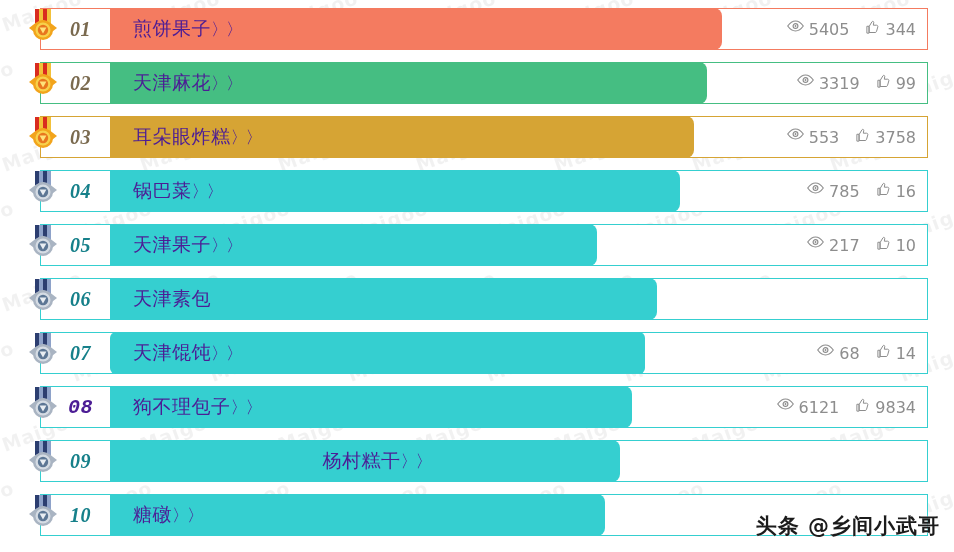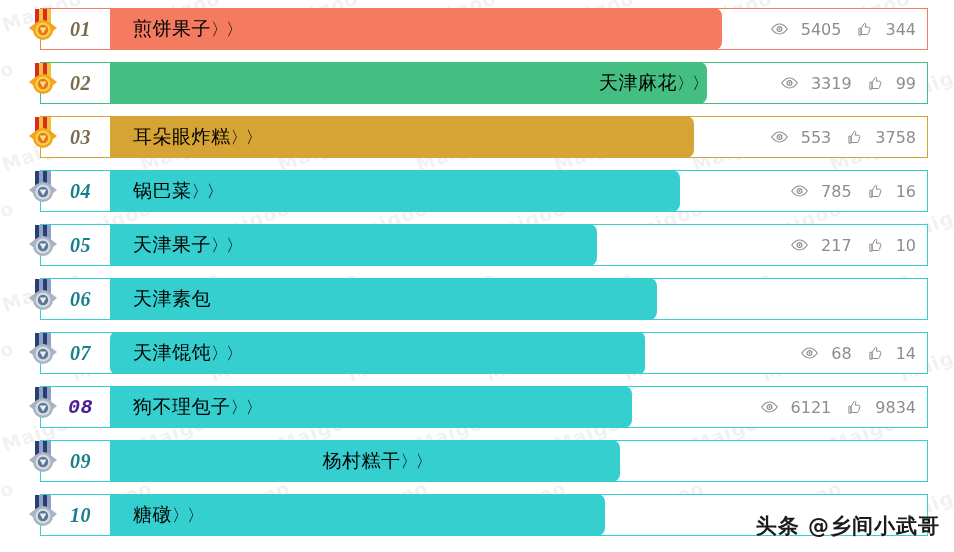--- a/index.html
+++ b/index.html
@@ -82,42 +82,42 @@
     left:84px;top:0;
     height:42px;
     border-radius:0 8px 8px 0;
     z-index:2;
     display:flex;
     align-items:center;
     box-sizing:border-box;
     padding-left:23px;
   }
   .barlabel{
-    color:#000000;
+    color:#4c1d95;
     font-size:19px;
     font-family:Liberation Sans, sans-serif;
     letter-spacing:0.5px;
     white-space:nowrap;
   }
   .arrow{letter-spacing:-2px;font-size:17px;}
 
   
   .stats{
     position:absolute;
     right:12px;top:0;
     height:42px;
     display:flex;
     align-items:center;
     gap:16px;
     z-index:4;
     color:#8d8d8d;
     font-size:16px;
     font-family:"DejaVu Sans",sans-serif;
   }
-  .stat{display:flex;align-items:center;gap:13px;}
+  .stat{display:flex;align-items:flex-start;gap:5px;}
   .stat svg{display:block;}
 
   
   .medal{
     position:absolute;
     left:0;top:1px;
     width:34px;height:40px;
     z-index:5;
   }
   .medal svg{display:block;}
@@ -250,21 +250,21 @@
               <path d="M3 10h3.5v11H3z"></path>
               <path d="M6.5 10.5l4.6-7.6c.9-1.4 3.1-.7 2.9 1l-.7 4.4h5.2c1.4 0 2.4 1.3 2 2.6l-2.1 7.5c-.3 1-1.2 1.6-2.2 1.6H6.5z"></path>
             </svg>
           </span>
           <span>344</span>
         </div>
       </div>
     </div>
     <div class="row" style="top: 62px;">
       <div class="frame" style="border-color: rgb(69, 190, 130);"></div>
-      <div class="bar" style="background: rgb(69, 190, 130); width: 597px; justify-content: flex-end;">
+      <div class="bar" style="background: rgb(69, 190, 130); width: 597px;">
         <span class="barlabel">天津麻花</span>
         <span class="barlabel arrow">〉〉</span>
       </div>
       <div class="rankcell" style="border-top: 1px solid rgb(69, 190, 130); border-right: none; border-bottom: 1px solid rgb(69, 190, 130); border-left: 1px solid rgb(69, 190, 130); border-image: initial;">
         <span class="ranknum" style="color: rgb(122, 106, 79);">02</span>
       </div>
       <div class="medal">
         <svg width="34" height="40" viewBox="0 0 34 40">
           <rect x="9" y="0" width="4" height="16" fill="#D92B1F"></rect>
           <rect x="13" y="0" width="4" height="16" fill="#F2C13A"></rect>

